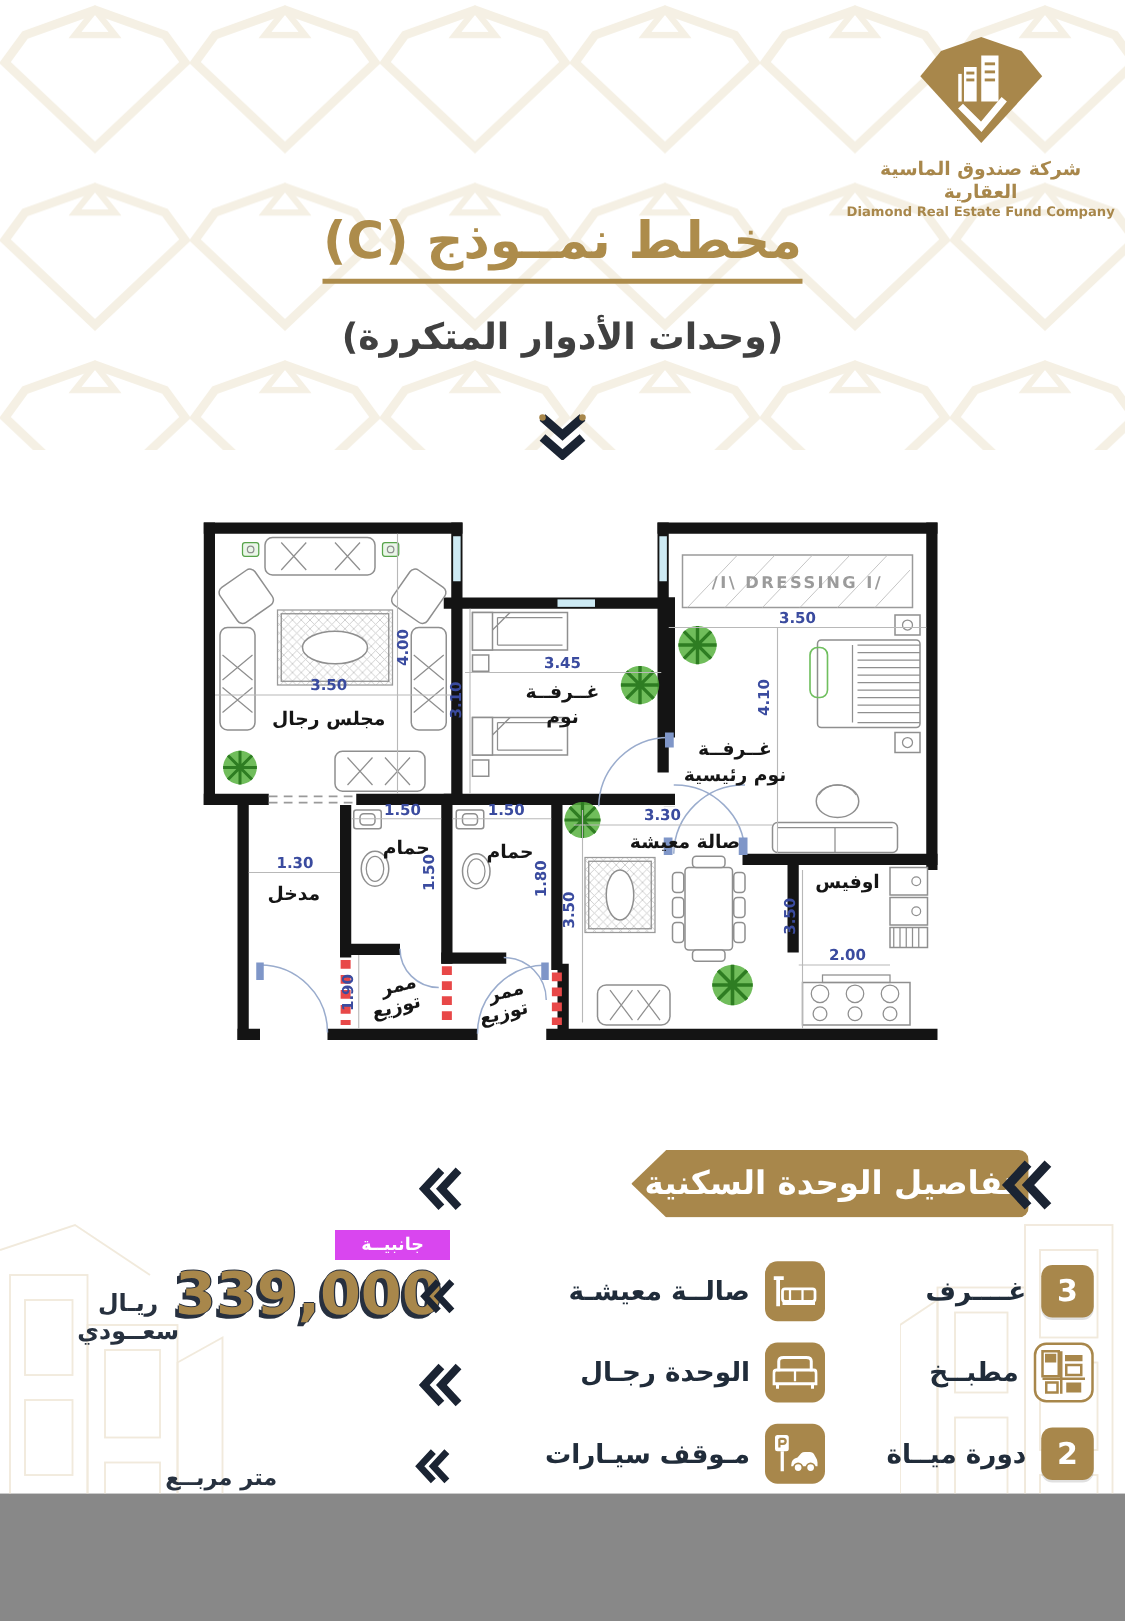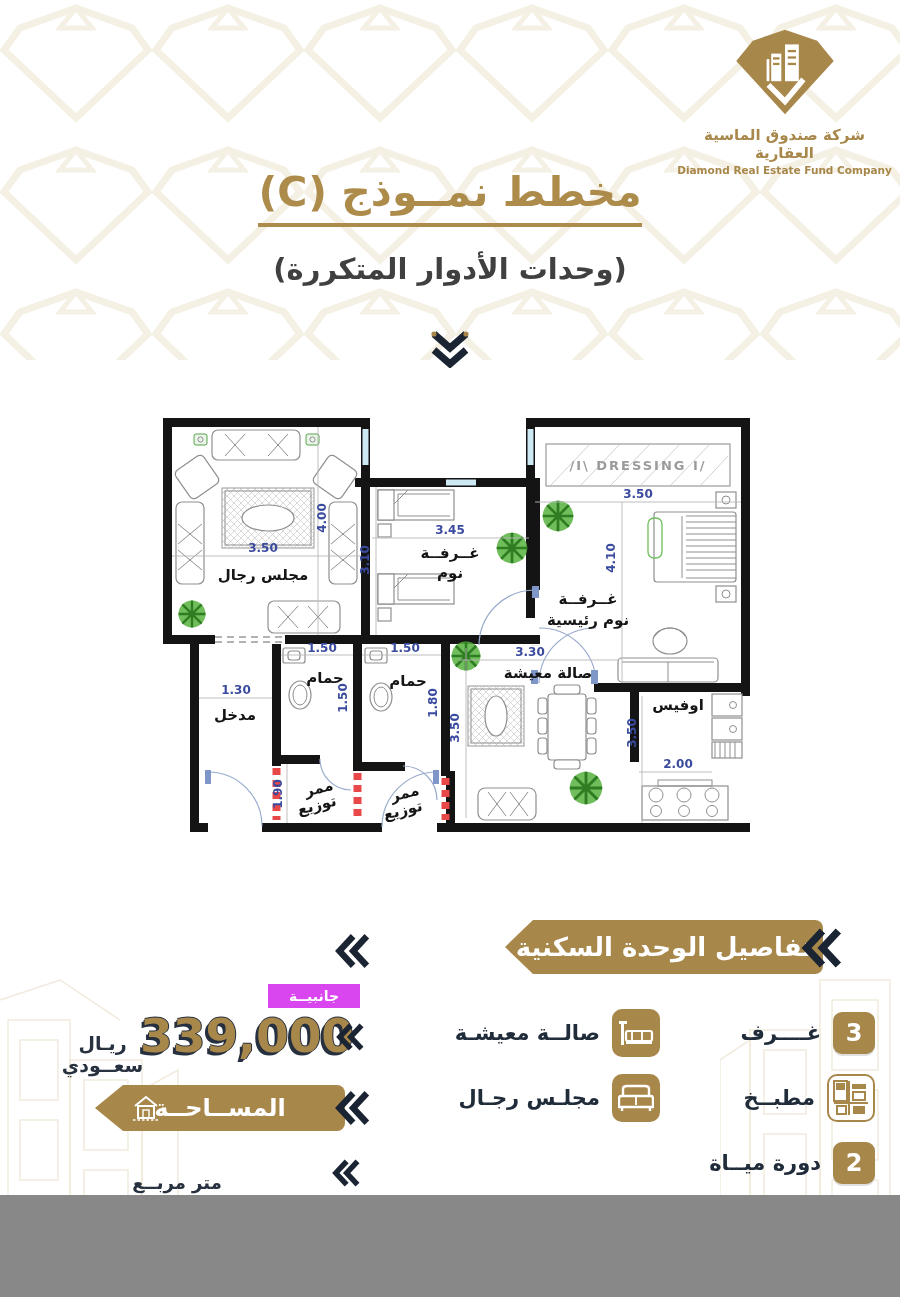--- a/index.html
+++ b/index.html
@@ -377,29 +377,20 @@
     <path d="M33 3 L20 17 L33 31" fill="none" stroke="#1b2433" stroke-width="6"></path>
   </svg>
   <div class="tag" style="left:268px; top:984px; width:92px; height:24px;">جانبيــة</div>
   <div class="gold3d" style="left:140px; top:1008px; width:195px; font-size:47px; text-align:center;">339,000</div>
   <svg class="chev" style="left:334px; top:1022px;" width="30" height="30" viewBox="0 0 36 34">
     <path d="M20 3 L7 17 L20 31" fill="none" stroke="#1b2433" stroke-width="6.5"></path>
     <path d="M33 3 L20 17 L33 31" fill="none" stroke="#1b2433" stroke-width="6.5"></path>
   </svg>
   <div class="navy-sm" style="left:55px; top:1032px; width:95px; font-size:19px; text-align:center;">ريـال سعــودي</div>
 
-  <div class="banner" style="left:95px; top:1085px; width:250px; height:46px; font-size:24px;">
-    <span>المســاحــة</span>
-    <svg style="position:absolute;left:36px;top:8px;" width="30" height="30" viewBox="0 0 30 30">
-      <path d="M4,13 L15,4 L26,13" fill="none" stroke="#fff" stroke-width="2"></path>
-      <rect x="7" y="13" width="16" height="12" fill="none" stroke="#fff" stroke-width="2"></rect>
-      <rect x="12" y="17" width="6" height="8" fill="none" stroke="#fff" stroke-width="1.4"></rect>
-      <path d="M2,27 L28,27" stroke="#fff" stroke-width="1.4" stroke-dasharray="2.5 2"></path>
-    </svg>
-  </div>
   <svg class="chev" style="left:332px; top:1089px;" width="38" height="38" viewBox="0 0 36 34">
     <path d="M20 3 L7 17 L20 31" fill="none" stroke="#1b2433" stroke-width="6"></path>
     <path d="M33 3 L20 17 L33 31" fill="none" stroke="#1b2433" stroke-width="6"></path>
   </svg>
   <svg class="chev" style="left:330px; top:1158px;" width="30" height="30" viewBox="0 0 36 34">
     <path d="M20 3 L7 17 L20 31" fill="none" stroke="#1b2433" stroke-width="6.5"></path>
     <path d="M33 3 L20 17 L33 31" fill="none" stroke="#1b2433" stroke-width="6.5"></path>
   </svg>
   <div class="navy-sm" style="left:128px; top:1172px; width:98px; font-size:18px; text-align:center;">متر مربــع</div>
 
@@ -457,20 +448,33 @@
     </div>
     <div class="ditem">
       <div class="gicon">
         <svg width="36" height="30" viewBox="0 0 36 30">
           <path d="M5,14 L5,6 Q5,3 9,3 L27,3 Q31,3 31,6 L31,14" fill="none" stroke="#fff" stroke-width="2.4"></path>
           <path d="M3,13 Q1,13 1,16 L1,24 L35,24 L35,16 Q35,13 33,13 L3,13 Z" fill="none" stroke="#fff" stroke-width="2.4"></path>
           <path d="M18,13 L18,22" stroke="#fff" stroke-width="1.8"></path>
           <path d="M4,24 L4,28 M32,24 L32,28" stroke="#fff" stroke-width="2.4"></path>
         </svg>
       </div>
-      <div class="dlabel">مجلـس رجـال</div>
+      <div class="dlabel">الوحدة رجـال</div>
+    </div>
+    <div class="ditem">
+      <div class="gicon">
+        <svg width="38" height="34" viewBox="0 0 38 34">
+          <rect x="3" y="2" width="11" height="13" rx="2" fill="#fff"></rect>
+          <path d="M6.5,5 L6.5,12 M6.5,5 L9.5,5 Q11.5,5 11.5,7 Q11.5,9 9.5,9 L6.5,9" fill="none" stroke="#a8874b" stroke-width="1.8"></path>
+          <rect x="7.5" y="15" width="2.6" height="16" fill="#fff"></rect>
+          <path d="M16,26 Q16,21 21,20 L24,16.5 Q25,15.5 27,15.5 L31,15.5 Q33,15.5 34,17 L36,20.5 Q37,22 37,24 L37,27 L16,27 Z" fill="#fff"></path>
+          <circle cx="21.5" cy="28" r="3.4" fill="#fff" stroke="#a8874b" stroke-width="1.4"></circle>
+          <circle cx="31.5" cy="28" r="3.4" fill="#fff" stroke="#a8874b" stroke-width="1.4"></circle>
+        </svg>
+      </div>
+      <div class="dlabel">مـوقف سيـارات</div>
     </div>
   </div>
 
   <div class="pagenum">07</div>
   <div class="watermark">حراج</div>
 
 </div>
 
 </body></html>

